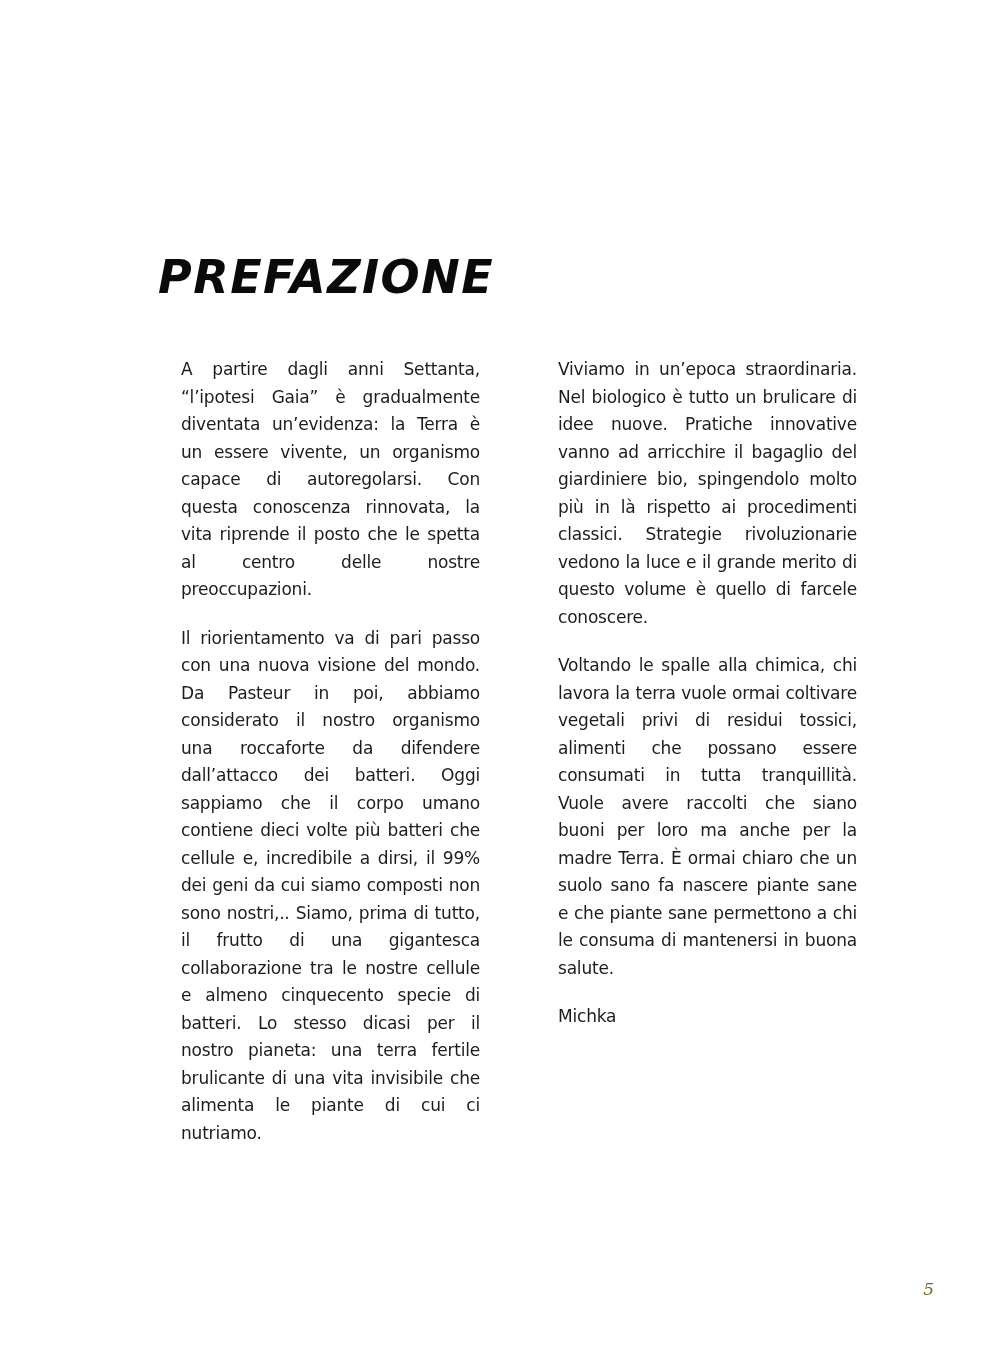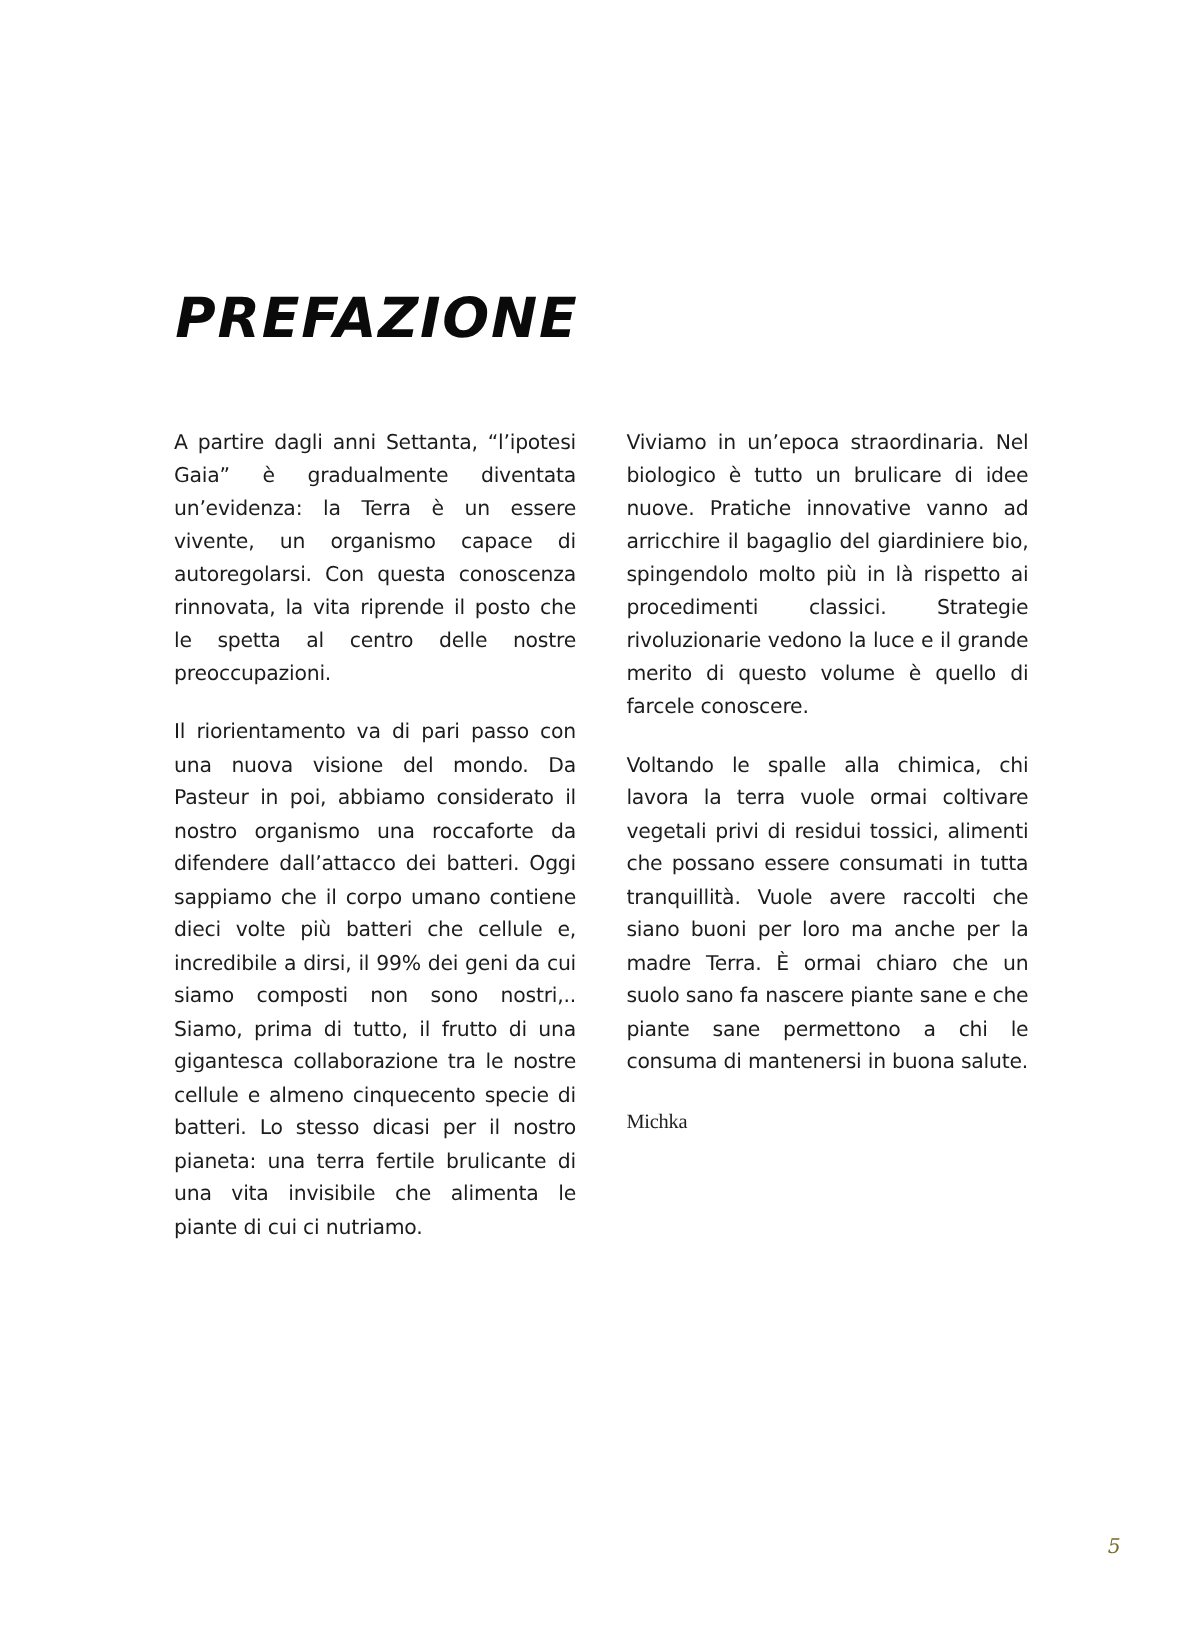--- a/index.html
+++ b/index.html
@@ -13,56 +13,56 @@
     height: 1364px;
     background: #ffffff;
     font-family: "DejaVu Sans", sans-serif;
     color: #1c1c1c;
     overflow: hidden;
   }
   .title {
     position: absolute;
     left: 146px;
     top: 242px;
-    margin: 0;
+    margin: 12px;
     font-size: 46px;
     line-height: 1;
     font-weight: bold;
     font-style: italic;
     letter-spacing: 1.5px;
     color: #0a0a0a;
     font-family: "DejaVu Sans", sans-serif;
   }
   .columns {
     position: absolute;
     left: 145px;
     top: 356px;
     width: 712px;
     display: flex;
     gap: 42px;
   }
   .col {
     width: 335px;
+    margin-left: 36px;
   }
   .col p {
     margin: 0 0 21px 0;
     font-size: 17px;
     line-height: 27.5px;
     letter-spacing: -0.2px;
     text-align: justify;
     color: #1c1c1c;
   }
   .col p:last-child {
     margin-bottom: 0;
   }
   .signature {
     text-align: right;
     margin-top: 6px !important;
     padding-right: 4px;
-    font-family: Liberation Serif, serif;
   }
   .page-number {
     position: absolute;
     top: 1279px;
     right: 66px;
     font-size: 17px;
     font-style: italic;
     color: #7a6a2a;
     font-family: "DejaVu Serif", serif;
   }

